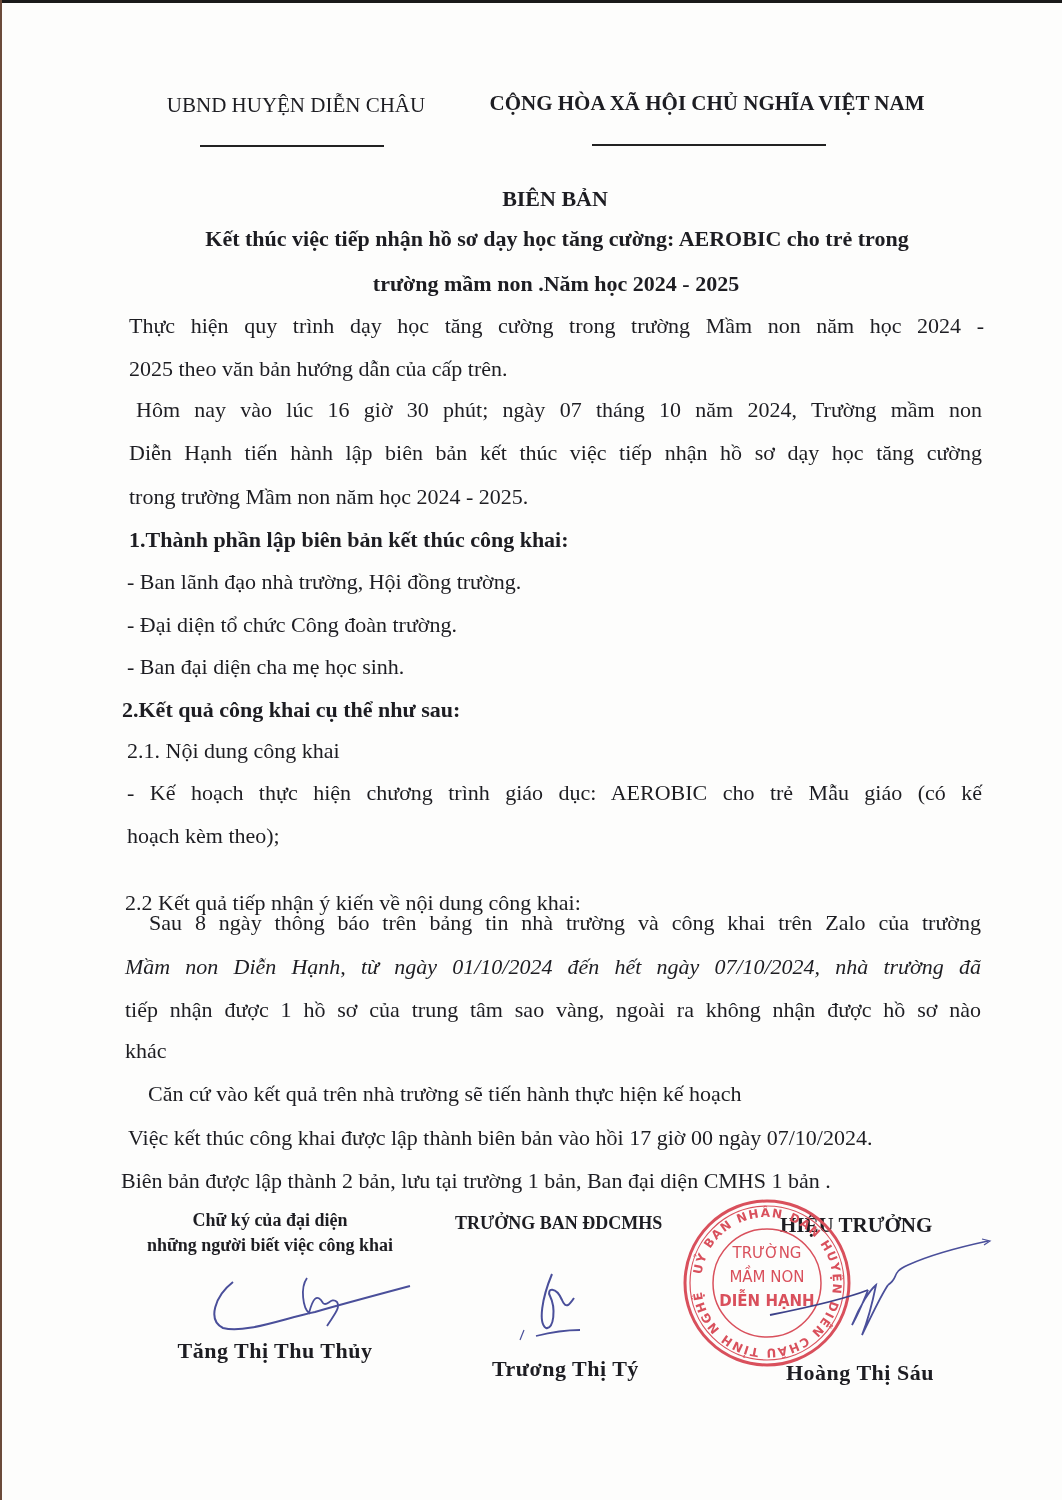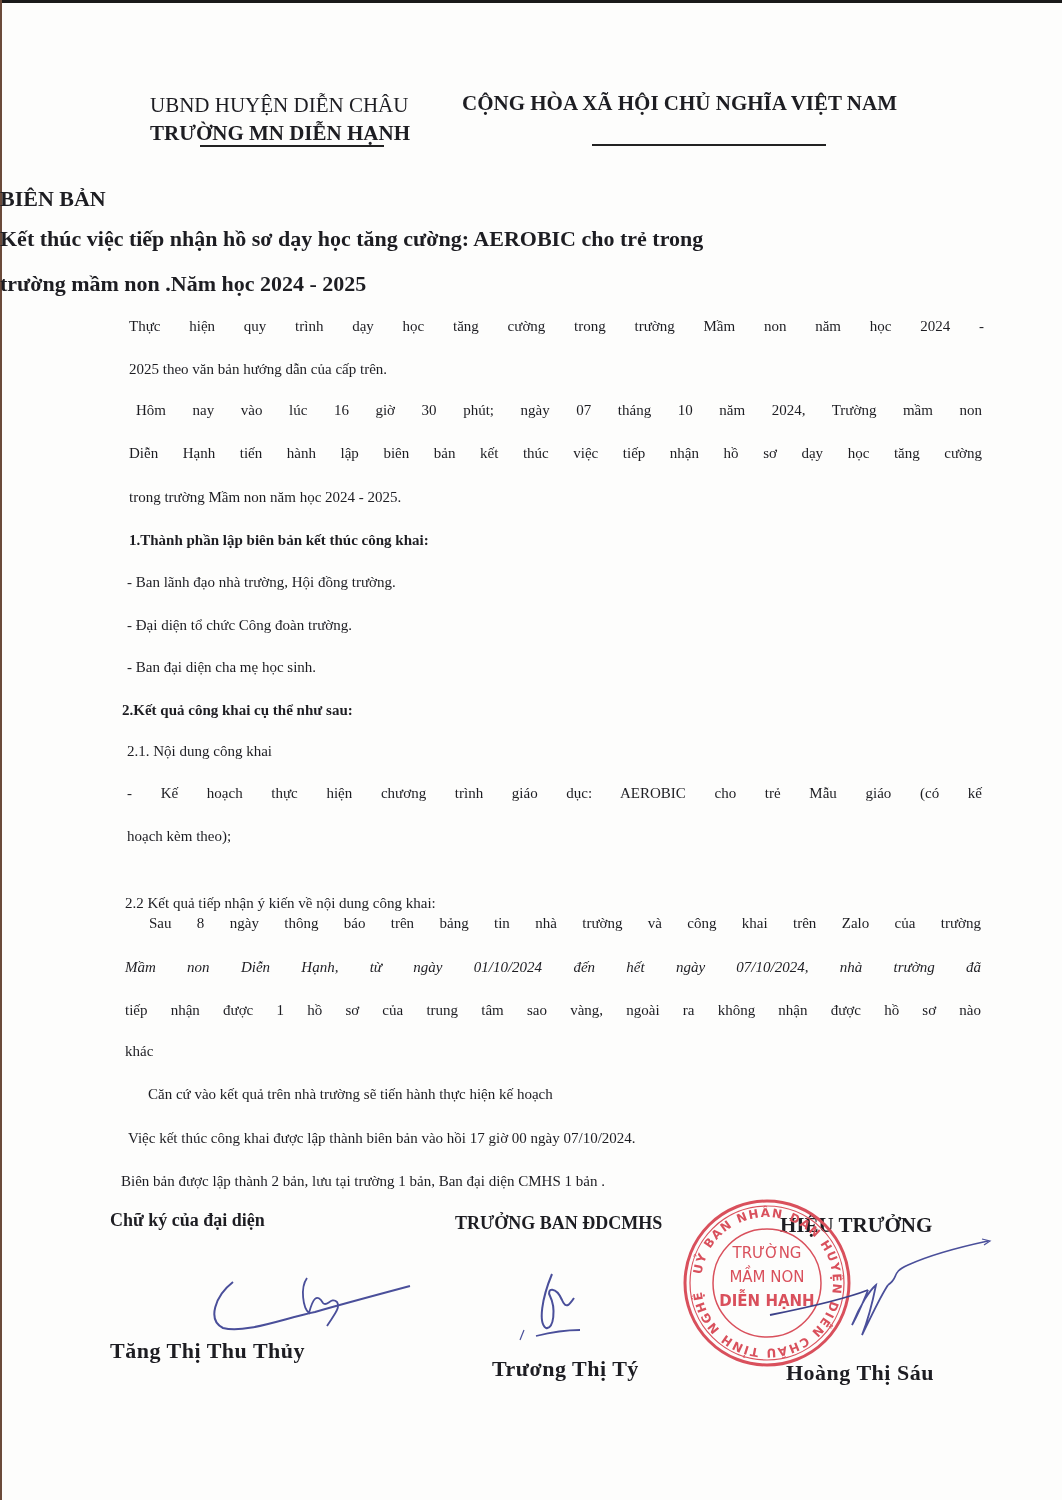--- a/index.html
+++ b/index.html
@@ -7,37 +7,36 @@
       width: 1062px; height: 1500px; position: relative; overflow: hidden;
       background: #fdfdfc;
       font-family: "Liberation Serif", "DejaVu Serif", serif;
       color: #1d1d22;
     }
     .edge-top { position: absolute; left: 0; top: 0; width: 1062px; height: 3px; background: #1a1a1a; }
     .edge-left { position: absolute; left: 0; top: 0; width: 2px; height: 1500px; background: #6b4a3a; }
     .abs { position: absolute; white-space: nowrap; }
     .hdr { font-size: 21px; line-height: 28px; }
     .bold { font-weight: bold; }
-    .center { }
+    .center { text-align: center; }
     .ul { position: absolute; height: 1.5px; background: #222; }
-    .body-line { font-size: 15px; line-height: 30px; position: absolute; white-space: nowrap; }
+    .body-line { font-size: 22px; line-height: 30px; position: absolute; white-space: nowrap; }
     .justify { text-align: justify; text-align-last: justify; white-space: normal; }
     .sig { font-size: 18px; font-weight: bold; line-height: 25px; }
     .name { font-size: 22px; font-weight: bold; letter-spacing: 0.5px; }
     svg { position: absolute; overflow: visible; }
   </style>
 </head>
 <body>
 
 <div class="edge-top"></div>
 <div class="edge-left"></div>
 
 <div class="abs hdr center" style="left:150px; top:91px; width:292px;">
   <div>UBND HUYỆN DIỄN CHÂU</div>
-  <div class="bold">TRƯỜNG MN DIỄN HẠNH</div>
 </div>
 <div class="ul" style="left:200px; top:145px; width:184px;"></div>
 
 <div class="abs hdr center bold" style="left:462px; top:89px; width:490px;">
   <div>CỘNG HÒA XÃ HỘI CHỦ NGHĨA VIỆT NAM</div>
 </div>
 <div class="ul" style="left:592px; top:144px; width:234px;"></div>
 
 <div class="abs bold center" style="left:0; width:1110px; top:186px; font-size:22px;">BIÊN BẢN</div>
 <div class="abs bold center" style="left:0; width:1114px; top:226px; font-size:22px;">Kết thúc việc tiếp nhận hồ sơ dạy học tăng cường: AEROBIC cho trẻ trong</div>
@@ -65,20 +64,21 @@
 <div class="body-line justify" style="left:125px; top:952px; width:856px;font-style:italic;">Mầm non Diễn Hạnh, từ ngày 01/10/2024 đến hết ngày 07/10/2024, nhà trường đã</div>
 <div class="body-line justify" style="left:125px; top:995px; width:856px;">tiếp nhận được 1 hồ sơ của trung tâm sao vàng, ngoài ra không nhận được hồ sơ nào</div>
 <div class="body-line" style="left:125px; top:1036px;">khác</div>
 
 <div class="body-line" style="left:148px; top:1079px;">Căn cứ vào kết quả trên nhà trường sẽ tiến hành thực hiện kế hoạch</div>
 <div class="body-line" style="left:128px; top:1123px;">Việc kết thúc công khai được lập thành biên bản vào hồi 17 giờ 00 ngày 07/10/2024.</div>
 <div class="body-line" style="left:121px; top:1166px;">Biên bản được lập thành 2 bản, lưu tại trường 1 bản, Ban đại diện CMHS 1 bản .</div>
 
 <div class="abs sig center" style="left:110px; width:320px; top:1208px;">
   <div>Chữ ký của đại diện</div>
+  <div>những người biết việc công khai</div>
 </div>
 <svg width="220" height="80" style="left:205px; top:1268px;">
   <path d="M28 14 C 10 28, 2 52, 18 60 C 40 66, 80 50, 110 44 C 130 38, 160 30, 205 18" fill="none" stroke="#4a4f9a" stroke-width="2"></path>
   <path d="M102 10 C 95 20, 98 40, 104 45 C 108 30, 112 25, 118 35 C 122 40, 126 28, 132 34 C 136 40, 128 48, 122 58" fill="none" stroke="#4a4f9a" stroke-width="1.8"></path>
 </svg>
 <div class="abs name center" style="left:110px; width:330px; top:1338px;">Tăng Thị Thu Thủy</div>
 
 <div class="abs sig" style="left:455px; top:1211px; font-size:18px;">TRƯỞNG BAN ĐDCMHS</div>
 <svg width="90" height="90" style="left:512px; top:1268px;">
   <path d="M40 6 C 30 30, 26 55, 34 60 C 42 62, 44 40, 38 28 C 34 20, 44 18, 50 32 C 54 42, 58 36, 62 30" fill="none" stroke="#4a4f9a" stroke-width="2"></path>

